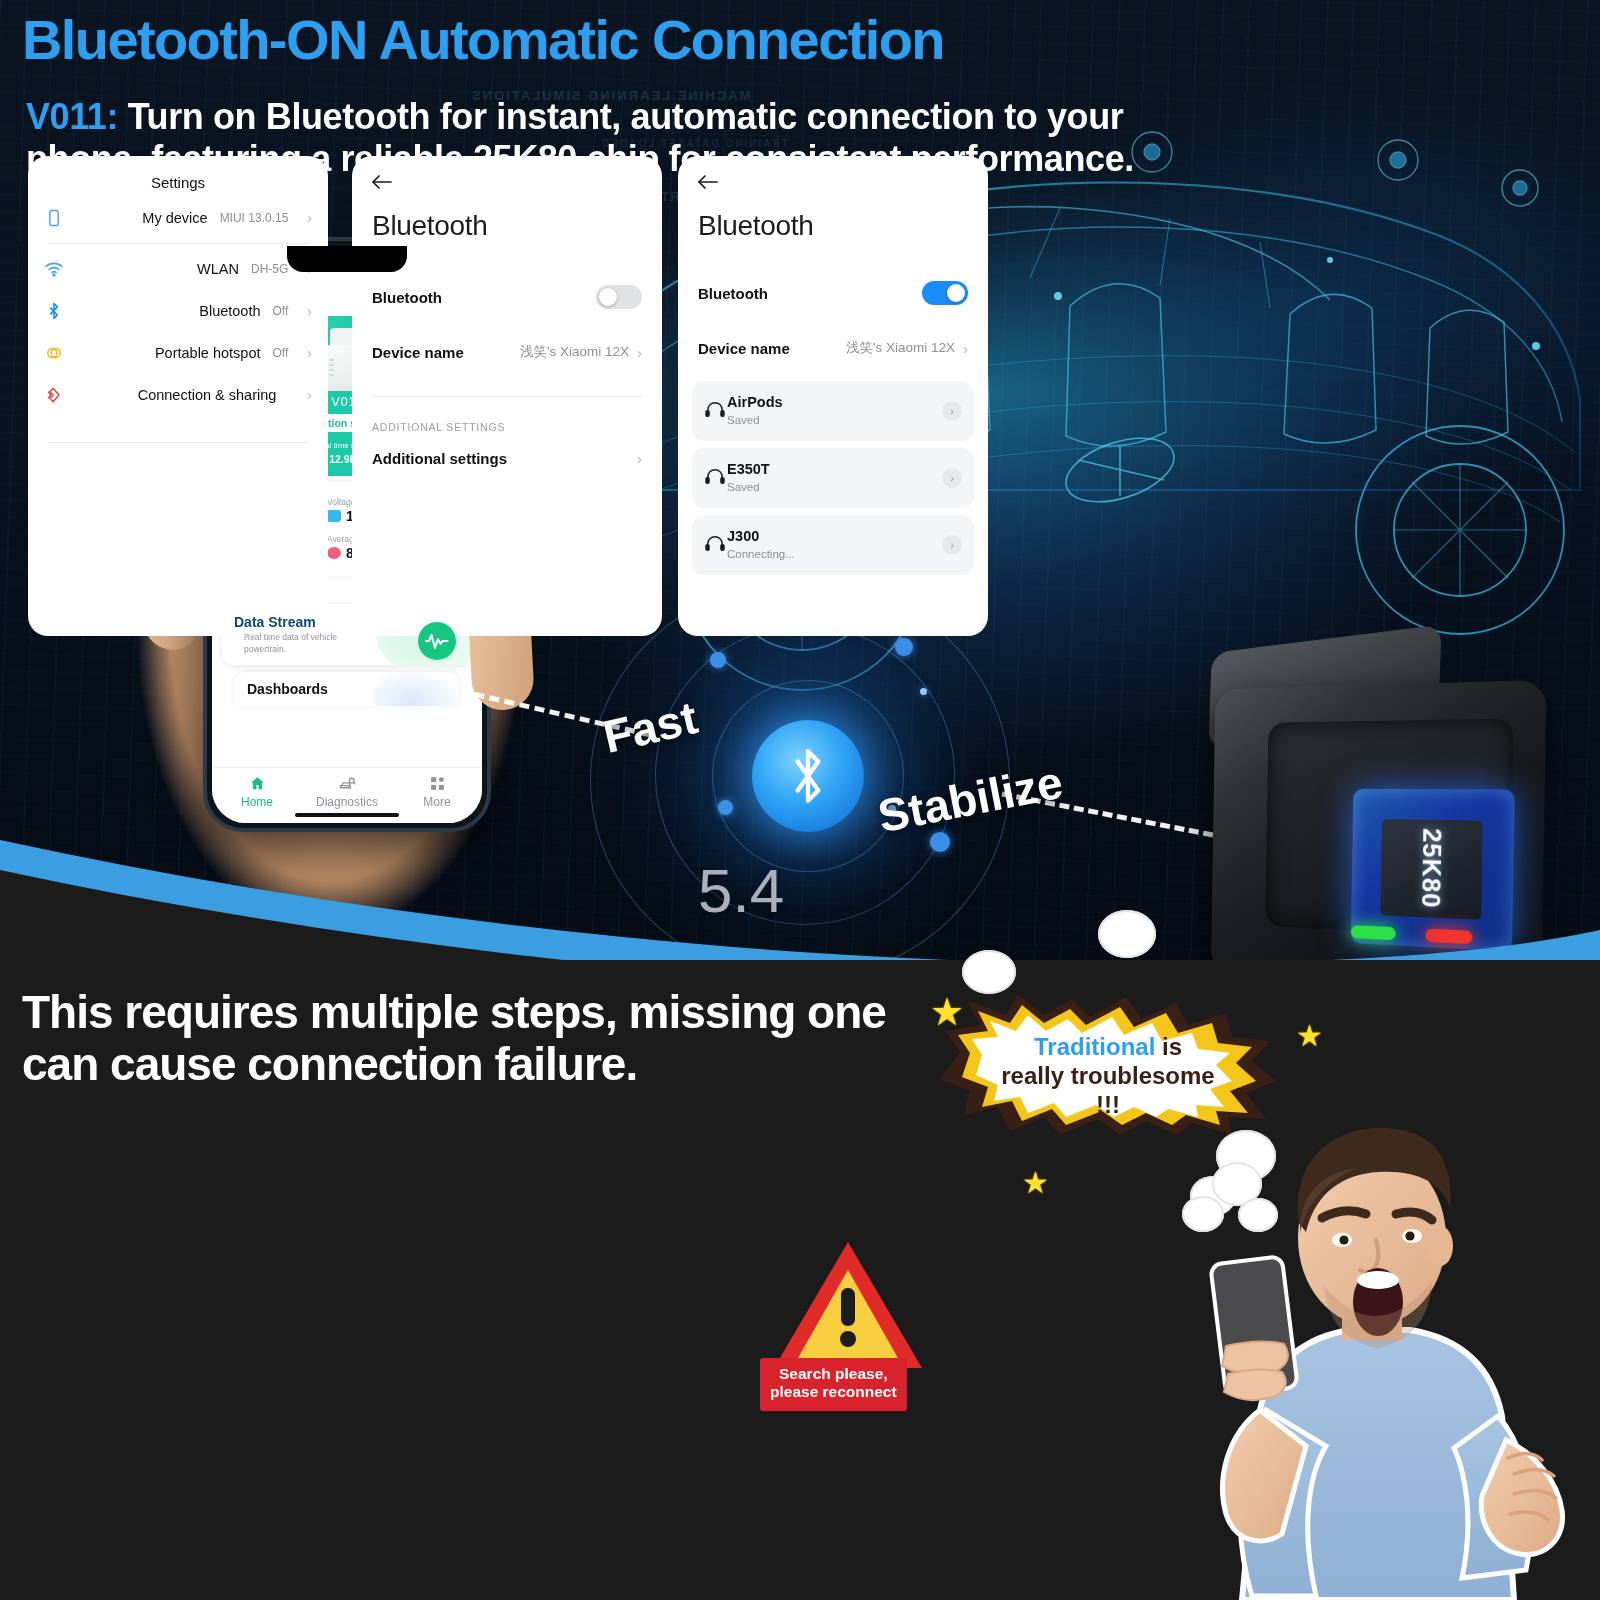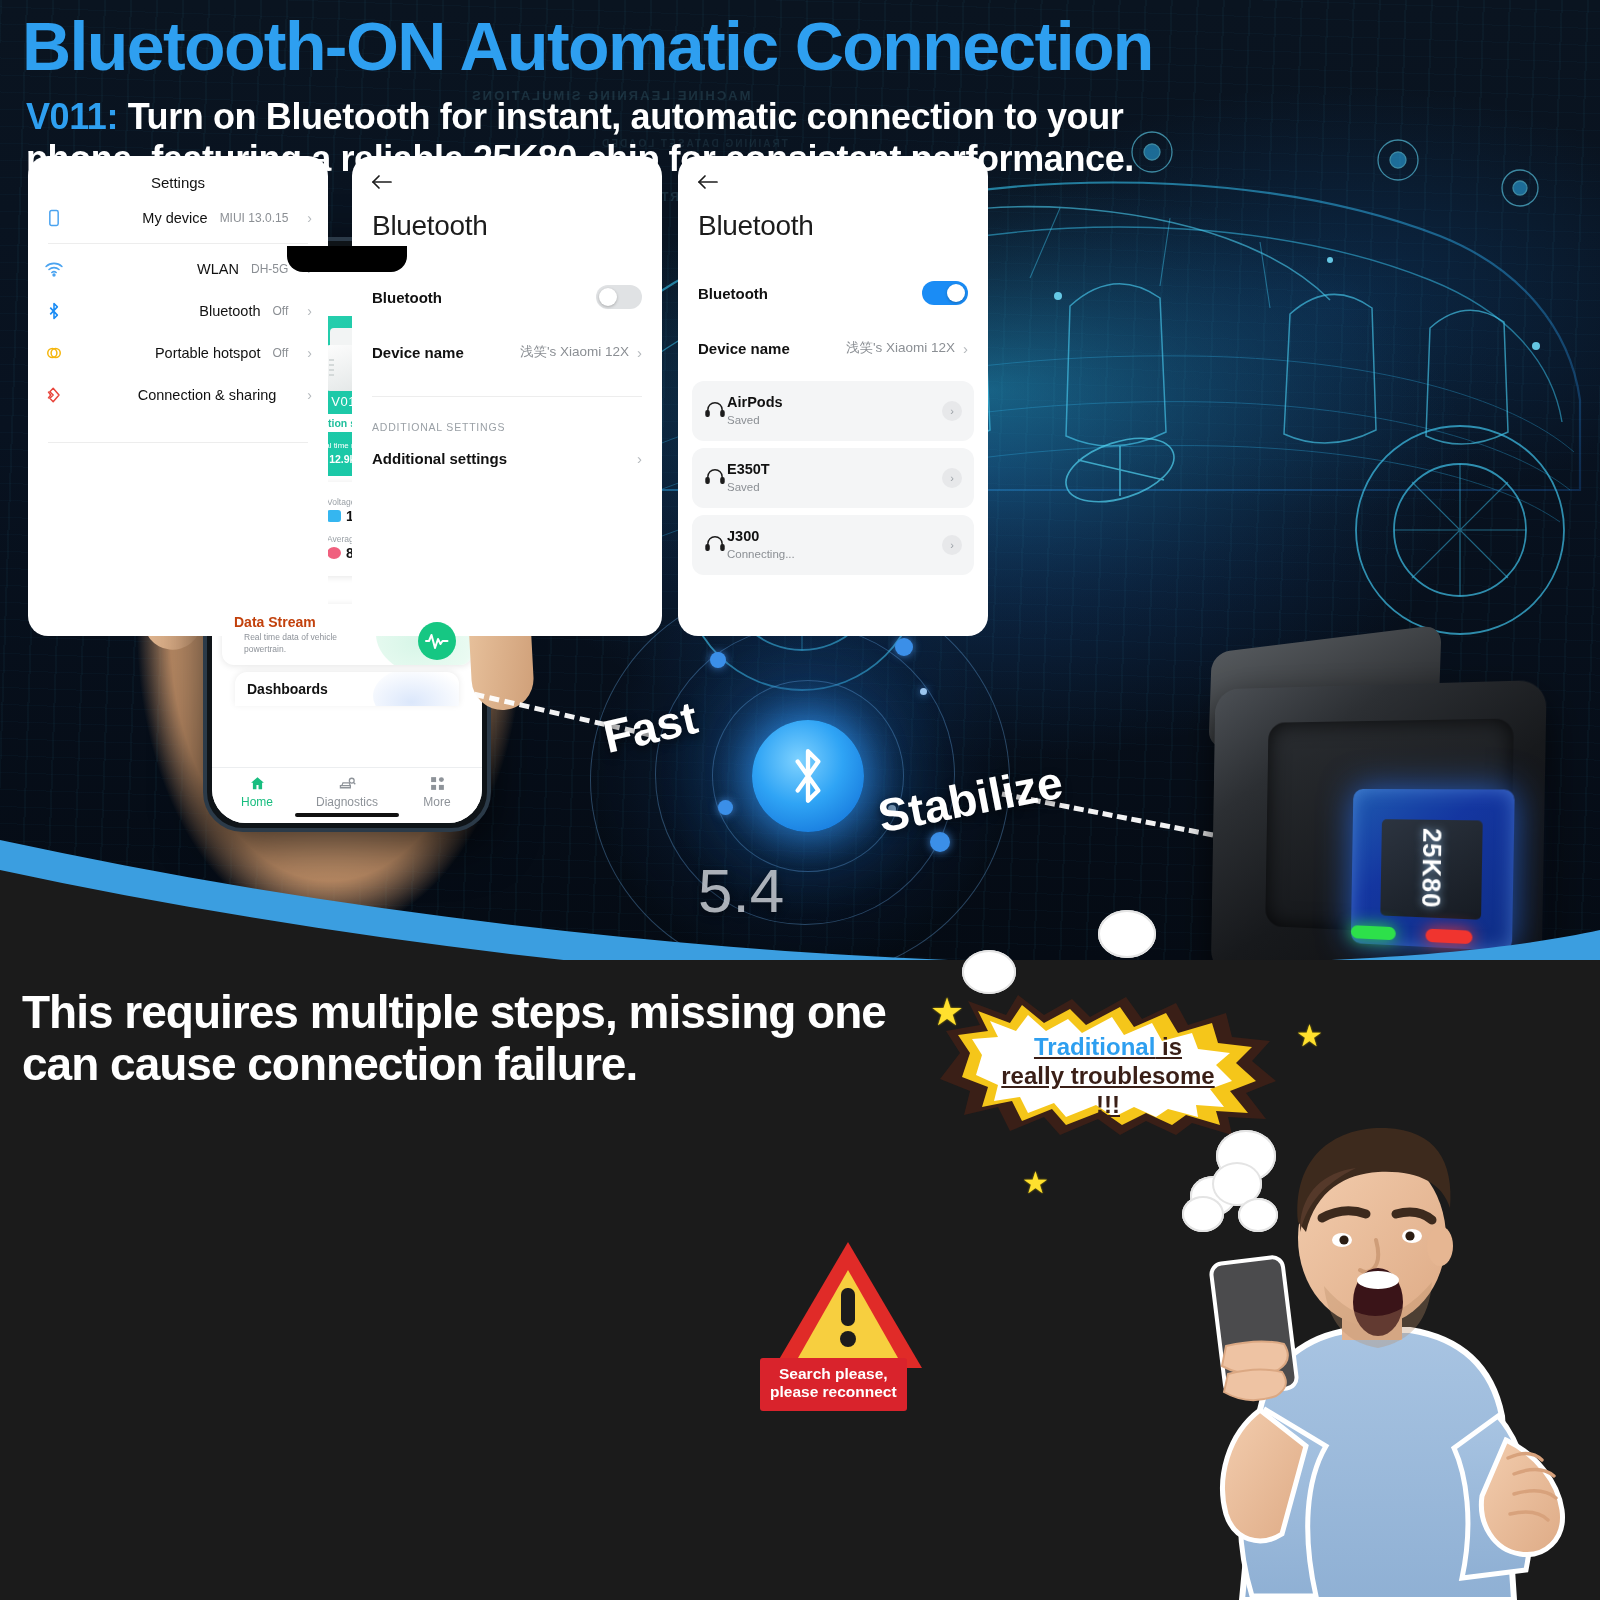--- a/index.html
+++ b/index.html
@@ -113,21 +113,21 @@
   .chipico { width:14px; height:12px; border-radius:3px; display:inline-block; }
 
   .sect-head { display:flex; align-items:center; gap:6px; margin:9px 0 0 12px; }
   .sect-head i { width:3px; height:13px; background:#19c49a; border-radius:2px; display:block; }
   .sect-head span { font-size:10.5px; font-weight:700; color:#1a1a1a; }
 
   .ds-card { margin: 6px 10px 0; background:#fff; border-radius:12px; box-shadow:0 1px 7px rgba(0,0,0,.10);
              padding:10px 12px; position:relative; overflow:hidden; }
   .ds-card::after{content:"";position:absolute;right:-16px;top:-12px;width:112px;height:84px;
     background:radial-gradient(ellipse at 35% 60%, #d8f6e8 0%, #eafbf2 55%, rgba(255,255,255,0) 72%);border-radius:50%;}
-  .ds-title { font-size:14px; font-weight:700; color:#c2410c; position:relative; z-index:2;}
+  .ds-title { font-size:14px; font-weight:700; color:#0c4a6e; position:relative; z-index:2;}
   .ds-sub { font-size:8.5px; color:#8d9299; line-height:1.35; margin-top:2px; position:relative; z-index:2; width:140px;padding-left:10px;}
   .ds-ico { position:absolute; right:16px; top:18px; width:38px; height:38px; border-radius:50%;
             background:#16c783; display:flex; align-items:center; justify-content:center; z-index:3;}
   .db-card { margin: 7px 23px 0; background:#fff; border-radius:12px 12px 0 0; box-shadow:0 -1px 7px rgba(0,0,0,.08);
              padding:9px 12px 0; position:relative; overflow:hidden; height:34px; }
   .db-card::after{content:"";position:absolute;right:-10px;top:-6px;width:96px;height:60px;
     background:radial-gradient(ellipse at 40% 60%, #dbe7fb 0%, rgba(255,255,255,0) 70%);border-radius:50%;}
   .db-title { font-size:14px; font-weight:700; color:#111; }
 
   .tabbar { position:absolute; left:0; right:0; bottom:0; height:56px; background:#fff;
@@ -170,21 +170,21 @@
           box-shadow: 0 0 34px rgba(40,110,240,.75), inset 0 0 18px rgba(120,180,255,.45);
           display:flex; align-items:center; justify-content:center; }
   .chip-inner { width:100px; height:96px; border-radius:5px; background:linear-gradient(150deg,#2c3440,#161b22);
                 display:flex; align-items:center; justify-content:center; }
   .chip-txt { color:#fff; font-size:25px; font-weight:700; letter-spacing:1px; transform: rotate(90deg); white-space:nowrap; text-shadow:0 0 8px rgba(160,210,255,.7);}
   .led { position:absolute; bottom:46px; width:46px; height:13px; border-radius:7px; }
   .led-g { left:152px; background:#2de04a; box-shadow:0 0 16px #2de04a; }
   .led-r { left:228px; background:#f0342f; box-shadow:0 0 16px #f0342f; }
 
   
-  .h1 { position:absolute; left:22px; top:12px; font-size:68px; font-weight:800; color:#2e9ff0; letter-spacing:-1.6px; line-height:1; white-space:nowrap;}
+  .h1 { position:absolute; left:22px; top:12px; font-size:56px; font-weight:800; color:#2e9ff0; letter-spacing:-1.6px; line-height:1; white-space:nowrap;}
   .h2 { position:absolute; left:26px; top:96px; width:1180px; font-size:36px; font-weight:700; color:#fff; line-height:1.18; letter-spacing:-.4px;}
   .h2 .mod { color:#2e9ff0; }
 
   
   .wave { position:absolute; left:0; top:820px; width:1600px; height:180px; z-index:6; }
 
   
   .bottom { position:absolute; left:0; top:960px; width:1600px; height:640px; background:#1b1b1b; }
   .h3 { position:absolute; left:22px; top:26px; width:900px; font-size:46px; font-weight:800; color:#fff; line-height:1.14; letter-spacing:-1px; }
 
@@ -222,21 +222,21 @@
                      display:flex; align-items:center; justify-content:center; }
 
   
   .warn { position:absolute; left:772px; top:1240px; width:152px; height:132px; z-index:20; }
   .redtag { position:absolute; left:760px; top:1358px; z-index:21; background:#d9232c; color:#fff;
             font-size:15.5px; font-weight:700; line-height:1.18; padding:7px 10px 9px; border-radius:3px; text-align:center;}
 
   
   .burst { position:absolute; left:940px; top:995px; width:336px; height:140px; z-index:15; }
   .burst-txt { position:absolute; left:958px; top:1033px; width:300px; text-align:center; z-index:16;
-               font-size:24px; font-weight:700; color:#3a1f17; line-height:1.2;text-decoration:underline; }
+               font-size:24px; font-weight:700; color:#3a1f17; line-height:1.2; }
   .burst-txt .blue { color:#2e9ff0; }
 
   
   .man { position:absolute; left:1110px; top:1110px; width:470px; height:490px; z-index:14; }
   .puff { position:absolute; border-radius:50%; background:#fff; box-shadow:0 0 0 2px #e4e4e4 inset; }
   .star { position:absolute; color:#ffe02e; font-size:38px; z-index:16; text-shadow:0 0 2px #d6b800;}
 </style>
 </head>
 <body>
 

